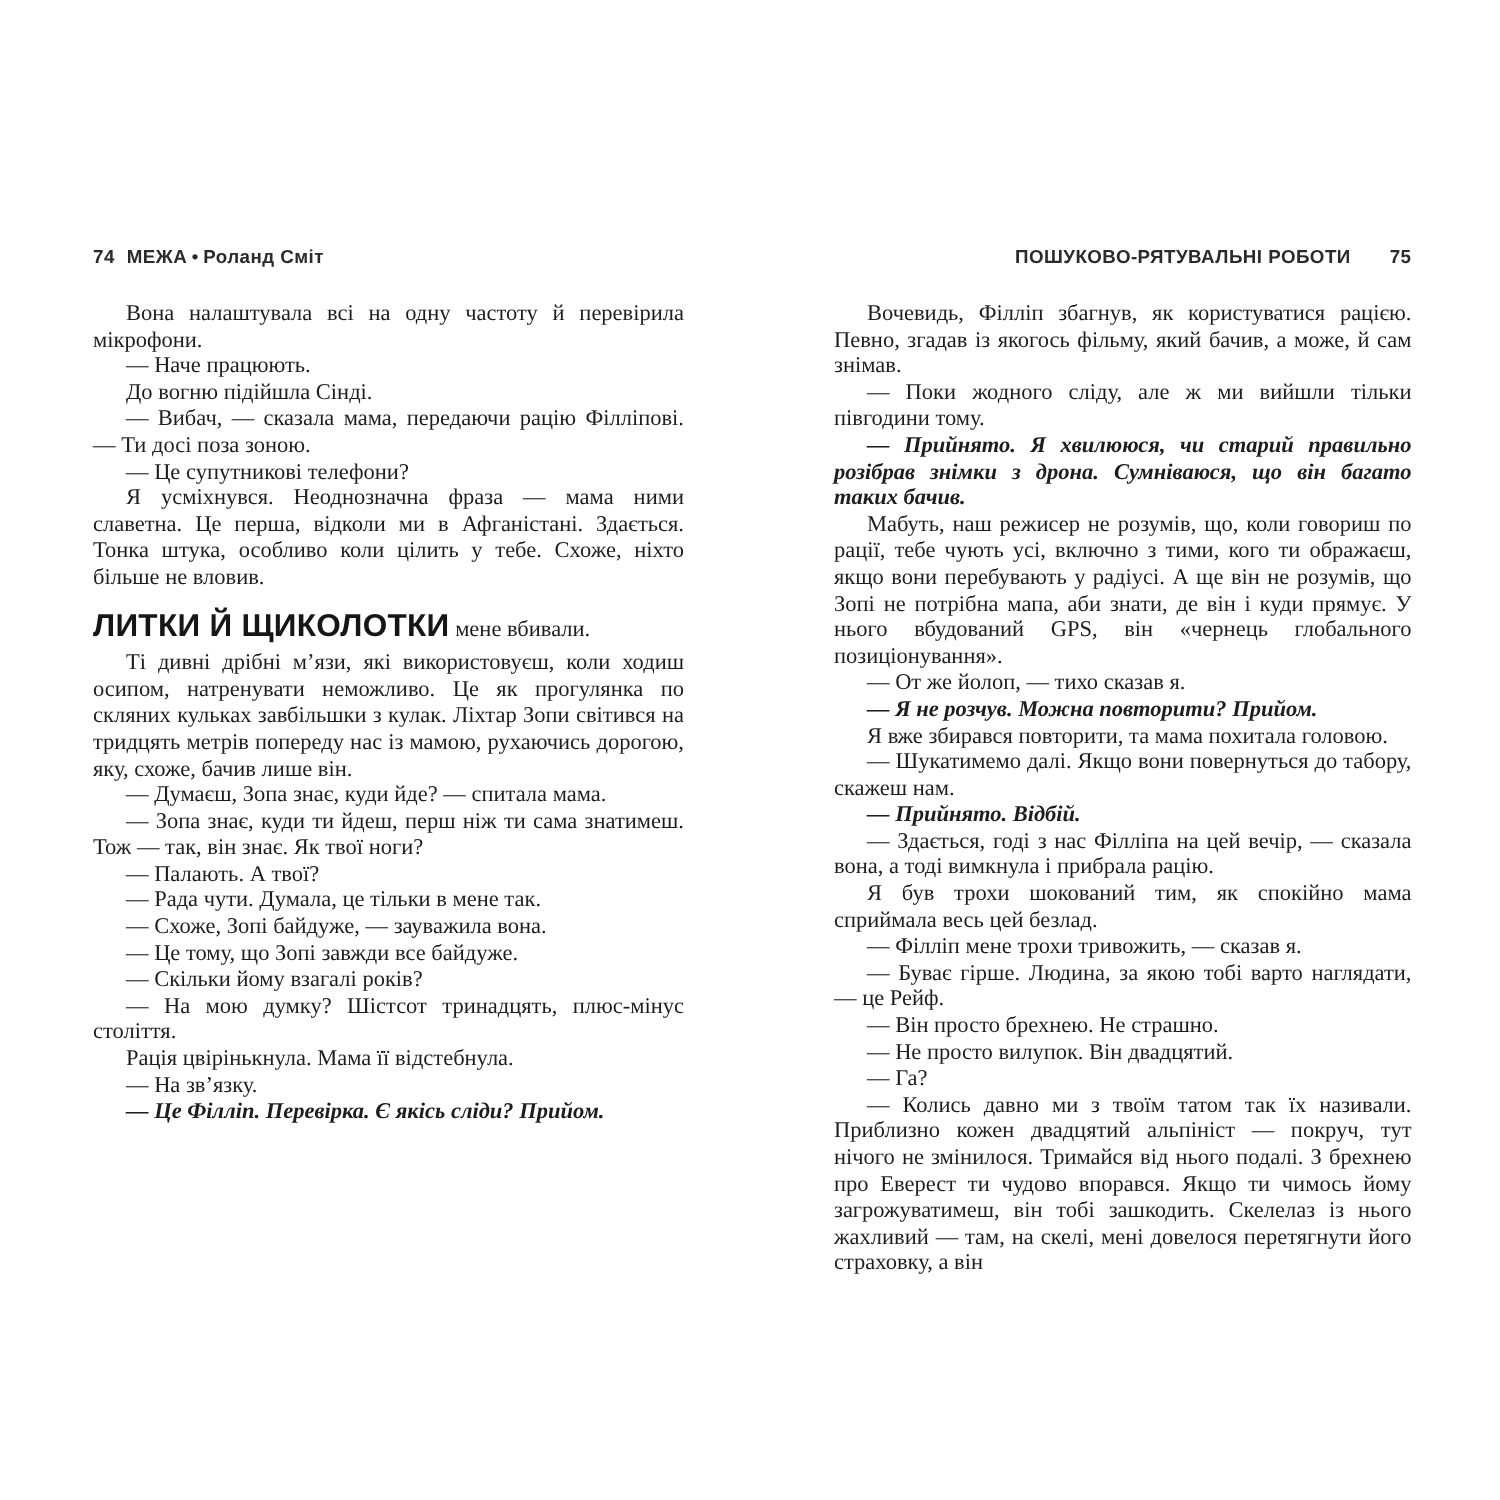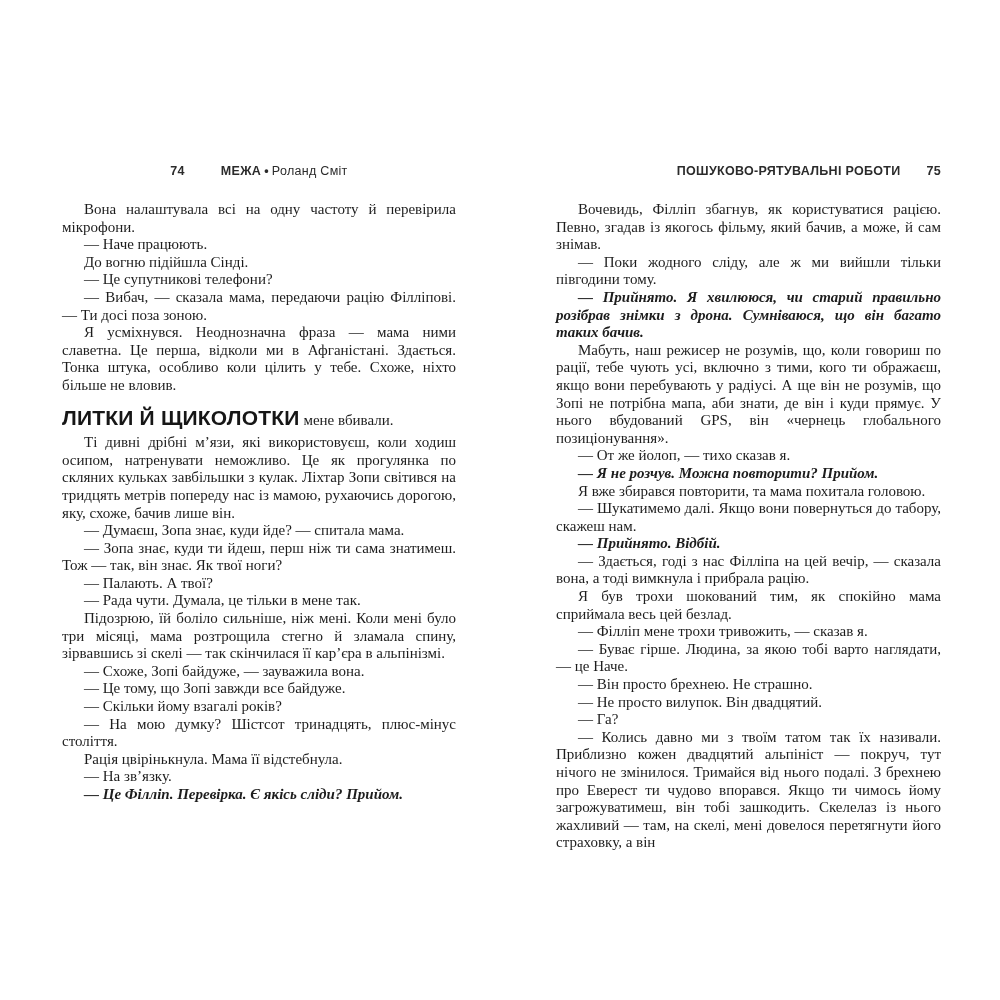--- a/index.html
+++ b/index.html
@@ -29,26 +29,26 @@
 
   .running-header {
     display: flex;
     align-items: baseline;
     font-family: "Liberation Sans", sans-serif;
     font-size: 12.5px;
     letter-spacing: 0.3px;
     color: #2b2b2b;
     height: 16px;
   }
-  .page-left .running-header  { justify-content: center; gap: 36px; }
+  .page-left .running-header  { justify-content: flex-start; gap: 8px; }
   .page-right .running-header { justify-content: flex-end;   gap: 26px; }
   .page-number { font-weight: 700; }
   .running-title { font-weight: 700; }
   .running-title .sep    { font-weight: 700; padding: 0 3px; }
-  .running-title .author { font-weight: 400; }
+  .running-title .author { font-weight: 700; }
 
   .page-body {
     margin-top: 21px;
     font-size: 15px;
     line-height: 17.6px;
     text-align: justify;
   }
   .para {
     margin: 0;
     text-indent: 22px;
@@ -76,30 +76,29 @@
     <div class="running-header">
       <span class="page-number">74</span>
       <span class="running-title">
         <span>МЕЖА</span><span class="sep">•</span><span class="author">Роланд Сміт</span>
       </span>
     </div>
     <div class="page-body">
         <p class="para">Вона налаштувала всі на одну частоту й перевірила мікрофони.</p>
         <p class="para">— Наче працюють.</p>
         <p class="para">До вогню підійшла Сінді.</p>
+        <p class="para">— Вибач, — сказала мама, передаючи рацію Філліпові. — Ти досі поза зоною.</p>
         <p class="para">— Це супутникові телефони?</p>
-        <p class="para">— Вибач, — сказала мама, передаючи рацію Філліпові. — Ти досі поза зоною.</p>
         <p class="para">Я усміхнувся. Неоднозначна фраза — мама ними славетна. Це перша, відколи ми в Афганістані. Здається. Тонка штука, особливо коли цілить у тебе. Схоже, ніхто більше не вловив.</p>
         <p class="para heading-para"><span class="section-title">ЛИТКИ Й ЩИКОЛОТКИ</span> мене вбивали.</p>
         <p class="para">Ті дивні дрібні м’язи, які використовуєш, коли ходиш осипом, натренувати неможливо. Це як прогулянка по скляних кульках завбільшки з кулак. Ліхтар Зопи світився на тридцять метрів попереду нас із мамою, рухаючись дорогою, яку, схоже, бачив лише він.</p>
         <p class="para">— Думаєш, Зопа знає, куди йде? — спитала мама.</p>
         <p class="para">— Зопа знає, куди ти йдеш, перш ніж ти сама знатимеш. Тож — так, він знає. Як твої ноги?</p>
         <p class="para">— Палають. А твої?</p>
         <p class="para">— Рада чути. Думала, це тільки в мене так.</p>
-        <p class="para">Підозрюю, їй боліло сильніше, ніж мені. Коли мені було три місяці, мама розтрощила стегно й зламала спину, зірвавшись зі скелі — так скінчилася її кар’єра в альпінізмі.</p>
         <p class="para">— Схоже, Зопі байдуже, — зауважила вона.</p>
         <p class="para">— Це тому, що Зопі завжди все байдуже.</p>
         <p class="para">— Скільки йому взагалі років?</p>
         <p class="para">— На мою думку? Шістсот тринадцять, плюс-мінус століття.</p>
         <p class="para">Рація цвірінькнула. Мама її відстебнула.</p>
         <p class="para">— На зв’язку.</p>
         <p class="para italic">— Це Філліп. Перевірка. Є якісь сліди? Прийом.</p>
       </div>
   </div>
 
@@ -114,21 +113,21 @@
         <p class="para italic">— Прийнято. Я хвилююся, чи старий правильно розібрав знімки з дрона. Сумніваюся, що він багато таких бачив.</p>
         <p class="para">Мабуть, наш режисер не розумів, що, коли говориш по рації, тебе чують усі, включно з тими, кого ти ображаєш, якщо вони перебувають у радіусі. А ще він не розумів, що Зопі не потрібна мапа, аби знати, де він і куди прямує. У нього вбудований GPS, він «чернець глобального позиціонування».</p>
         <p class="para">— От же йолоп, — тихо сказав я.</p>
         <p class="para italic">— Я не розчув. Можна повторити? Прийом.</p>
         <p class="para">Я вже збирався повторити, та мама похитала головою.</p>
         <p class="para">— Шукатимемо далі. Якщо вони повернуться до табору, скажеш нам.</p>
         <p class="para italic">— Прийнято. Відбій.</p>
         <p class="para">— Здається, годі з нас Філліпа на цей вечір, — сказала вона, а тоді вимкнула і прибрала рацію.</p>
         <p class="para">Я був трохи шокований тим, як спокійно мама сприймала весь цей безлад.</p>
         <p class="para">— Філліп мене трохи тривожить, — сказав я.</p>
-        <p class="para">— Буває гірше. Людина, за якою тобі варто наглядати, — це Наче.</p>
+        <p class="para">— Буває гірше. Людина, за якою тобі варто наглядати, — це Рейф.</p>
         <p class="para">— Він просто брехнею. Не страшно.</p>
         <p class="para">— Не просто вилупок. Він двадцятий.</p>
         <p class="para">— Га?</p>
         <p class="para">— Колись давно ми з твоїм татом так їх називали. Приблизно кожен двадцятий альпініст — покруч, тут нічого не змінилося. Тримайся від нього подалі. З брехнею про Еверест ти чудово впорався. Якщо ти чимось йому загрожуватимеш, він тобі зашкодить. Скелелаз із нього жахливий — там, на скелі, мені довелося перетягнути його страховку, а він</p>
       </div>
   </div>
 
 </div>
 
 </body></html>

